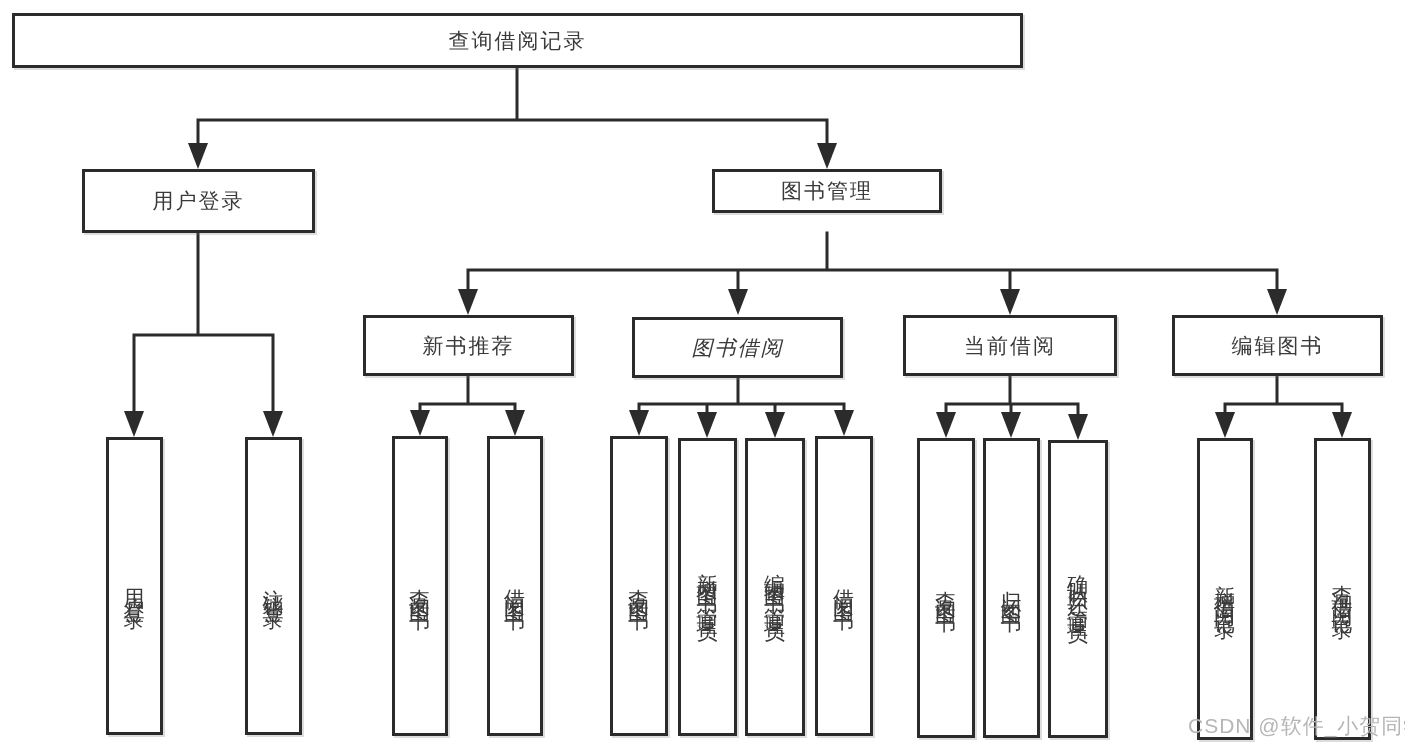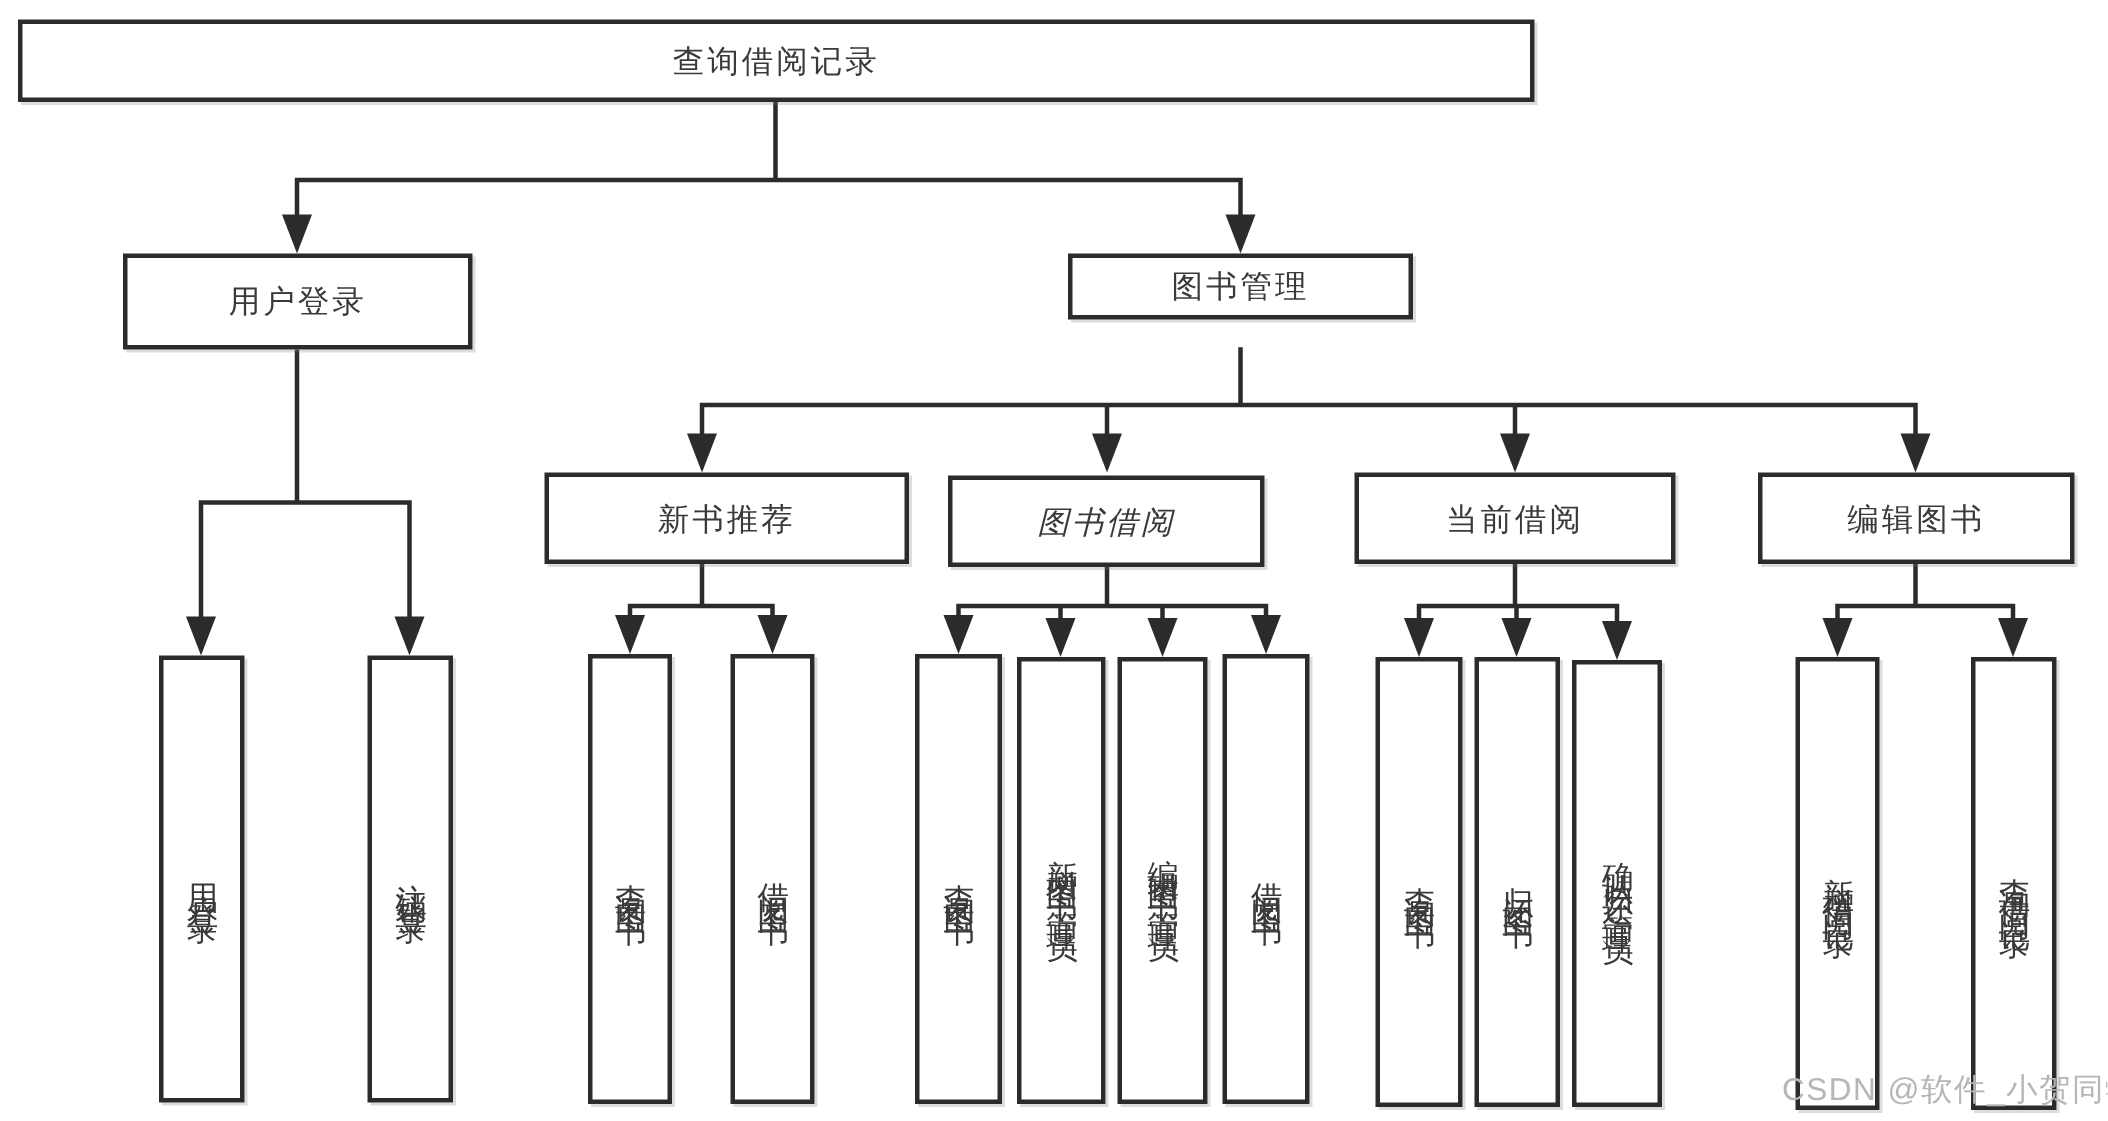--- a/index.html
+++ b/index.html
@@ -34,21 +34,21 @@
   }
   .vbox span {
     writing-mode: vertical-rl; text-orientation: mixed;
     color: var(--text); font-size: 21px; letter-spacing: 7px;
     white-space: nowrap; line-height: 1;
   }
   
   #n-root       { left: 12px;  top: 13px;  width: 1011px; height: 55px; }
   #n-user-login { left: 82px;  top: 169px; width: 233px;  height: 64px; }
   #n-book-mgmt  { left: 712px; top: 169px; width: 230px;  height: 44px; }
-  #n-nbr { left: 363px;  top: 315px; width: 243px; height: 61px; }
+  #n-nbr { left: 363px;  top: 315px; width: 211px; height: 61px; }
   #n-bb  { left: 632px;  top: 317px; width: 211px; height: 61px; font-style: italic; }
   #n-cb  { left: 903px;  top: 315px; width: 214px; height: 61px; align-items: center; }
   #n-br  { left: 1172px; top: 315px; width: 211px; height: 61px; }
   
   #l-a1 { left: 106px;  top: 437px; width: 57px; height: 298px; }
   #l-a2 { left: 245px;  top: 437px; width: 57px; height: 298px; }
   #l-b1 { left: 392px;  top: 436px; width: 56px; height: 300px; }
   #l-b2 { left: 487px;  top: 436px; width: 56px; height: 300px; }
   #l-c1 { left: 610px;  top: 436px; width: 58px; height: 300px; }
   #l-c2 { left: 678px;  top: 438px; width: 59px; height: 298px; }

